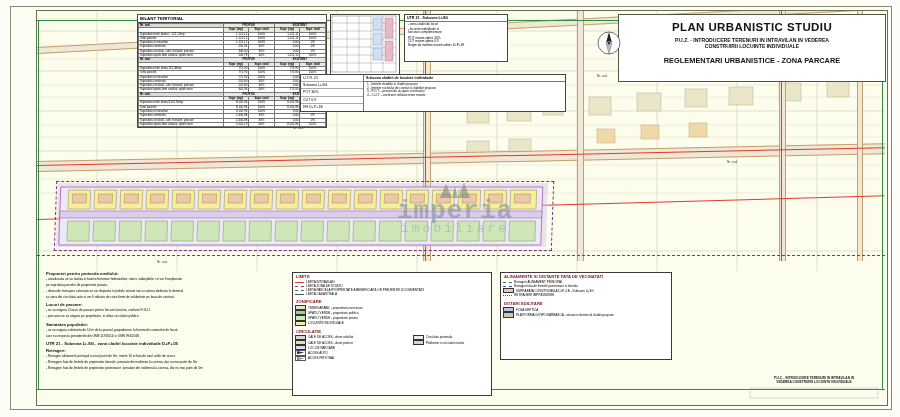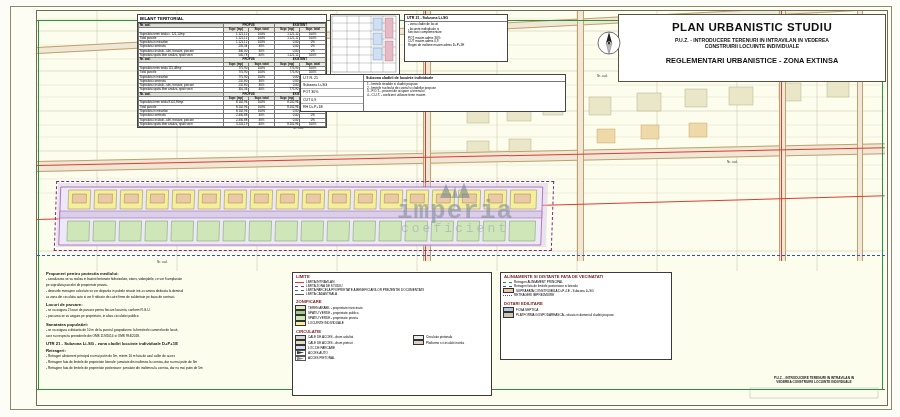--- a/index.html
+++ b/index.html
@@ -208,28 +208,28 @@
 
     <div class="abs tiny" style="left:256px;top:116px;color:#444;">Nr. cad.</div>
     <div class="abs tiny" style="left:560px;top:64px;color:#444;">Nr. cad.</div>
     <div class="abs tiny" style="left:690px;top:150px;color:#444;">Nr. cad.</div>
     <div class="abs tiny" style="left:120px;top:250px;color:#444;">Nr. cad.</div>
   </div>
 
   <div class="wm">
     <div class="mark"></div>
     <div class="imp">imperia</div>
-    <div class="imo">coeficient</div>
+    <div class="imo">imobiliare</div>
   </div>
 
   <div class="titleblock">
     <div class="tb-h1">PLAN URBANISTIC STUDIU</div>
     <div class="tb-h2">P.U.Z. - INTRODUCERE TERENURI IN INTRAVILAN IN VEDEREA</div>
     <div class="tb-h2" style="margin-top:0;">CONSTRUIRII LOCUINTE INDIVIDUALE</div>
-    <div class="tb-h3">REGLEMENTARI URBANISTICE - ZONA EXTINSA</div>
+    <div class="tb-h3">REGLEMENTARI URBANISTICE - ZONA PARCARE</div>
   </div>
 
   <div class="compass">
     <svg width="26" height="26" viewBox="0 0 26 26">
       <circle cx="13" cy="13" r="11" fill="#fff" stroke="#333" stroke-width="0.7"></circle>
       <polygon points="13,2 16,13 13,11 10,13" fill="#222"></polygon>
       <polygon points="13,24 16,13 13,15 10,13" fill="#bbb" stroke="#333" stroke-width="0.3"></polygon>
       <circle cx="13" cy="13" r="1.4" fill="#333"></circle>
     </svg>
   </div>

